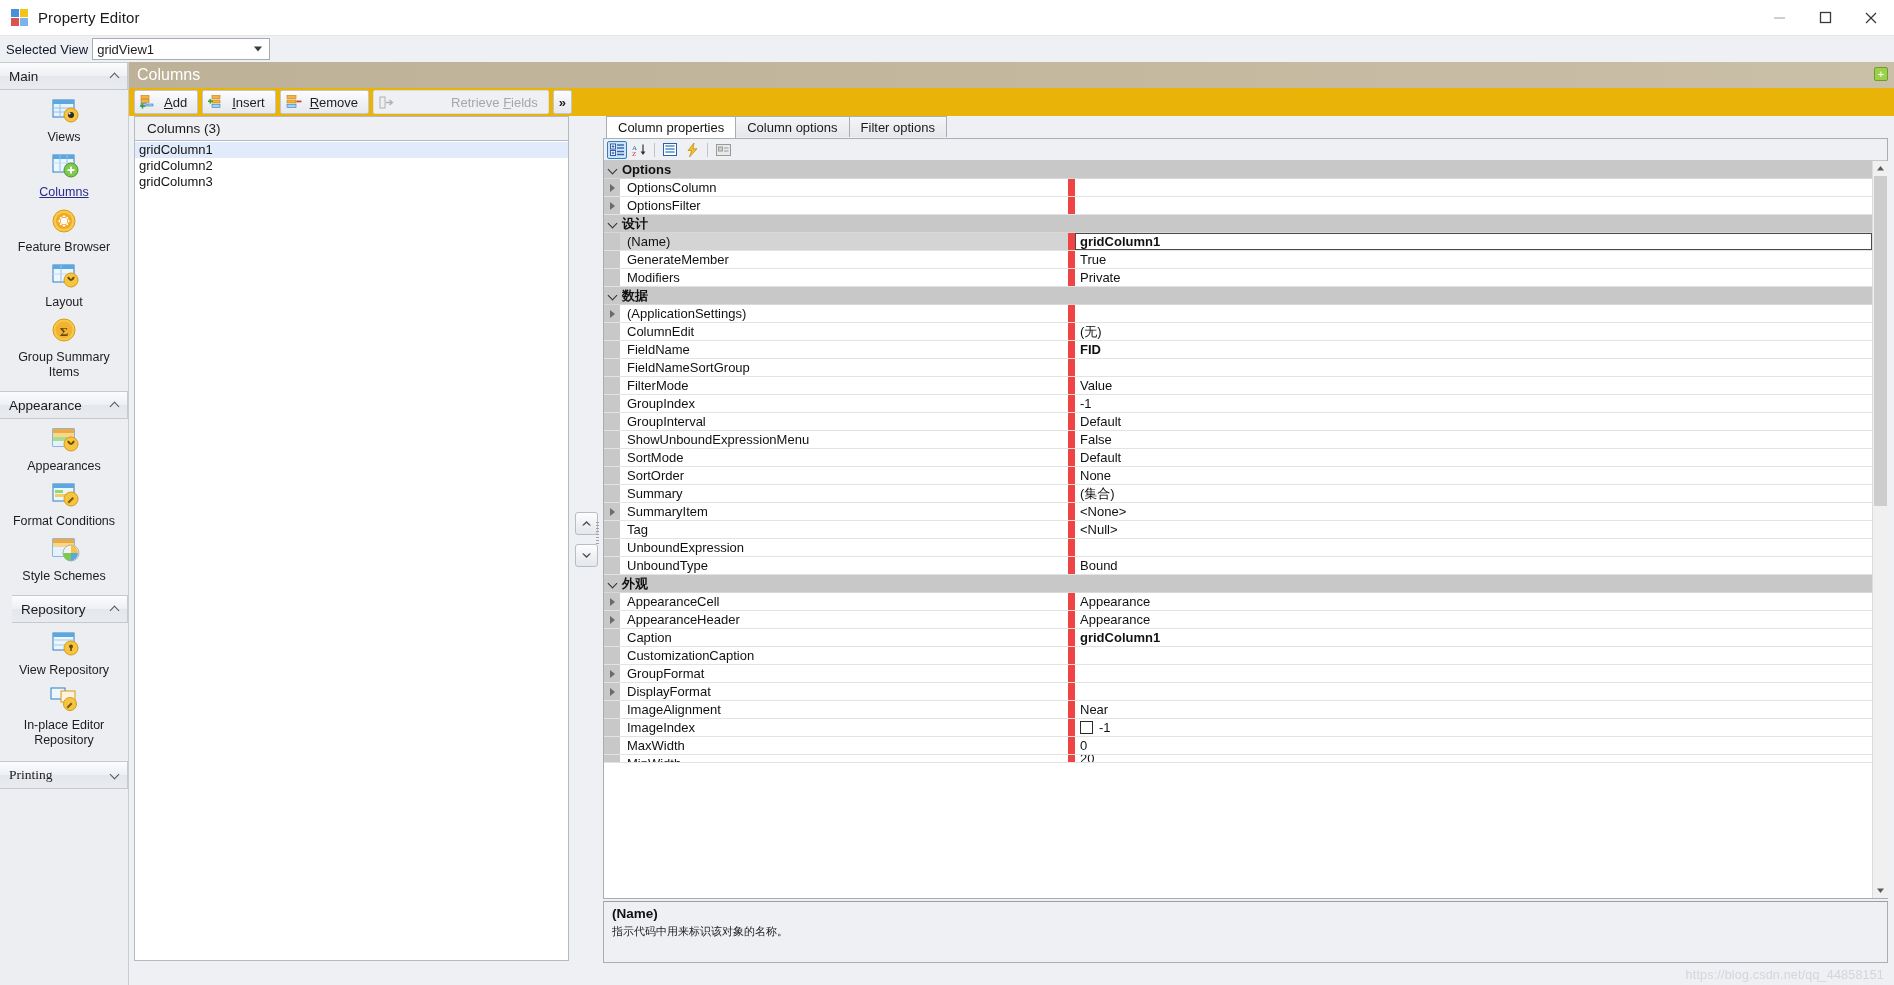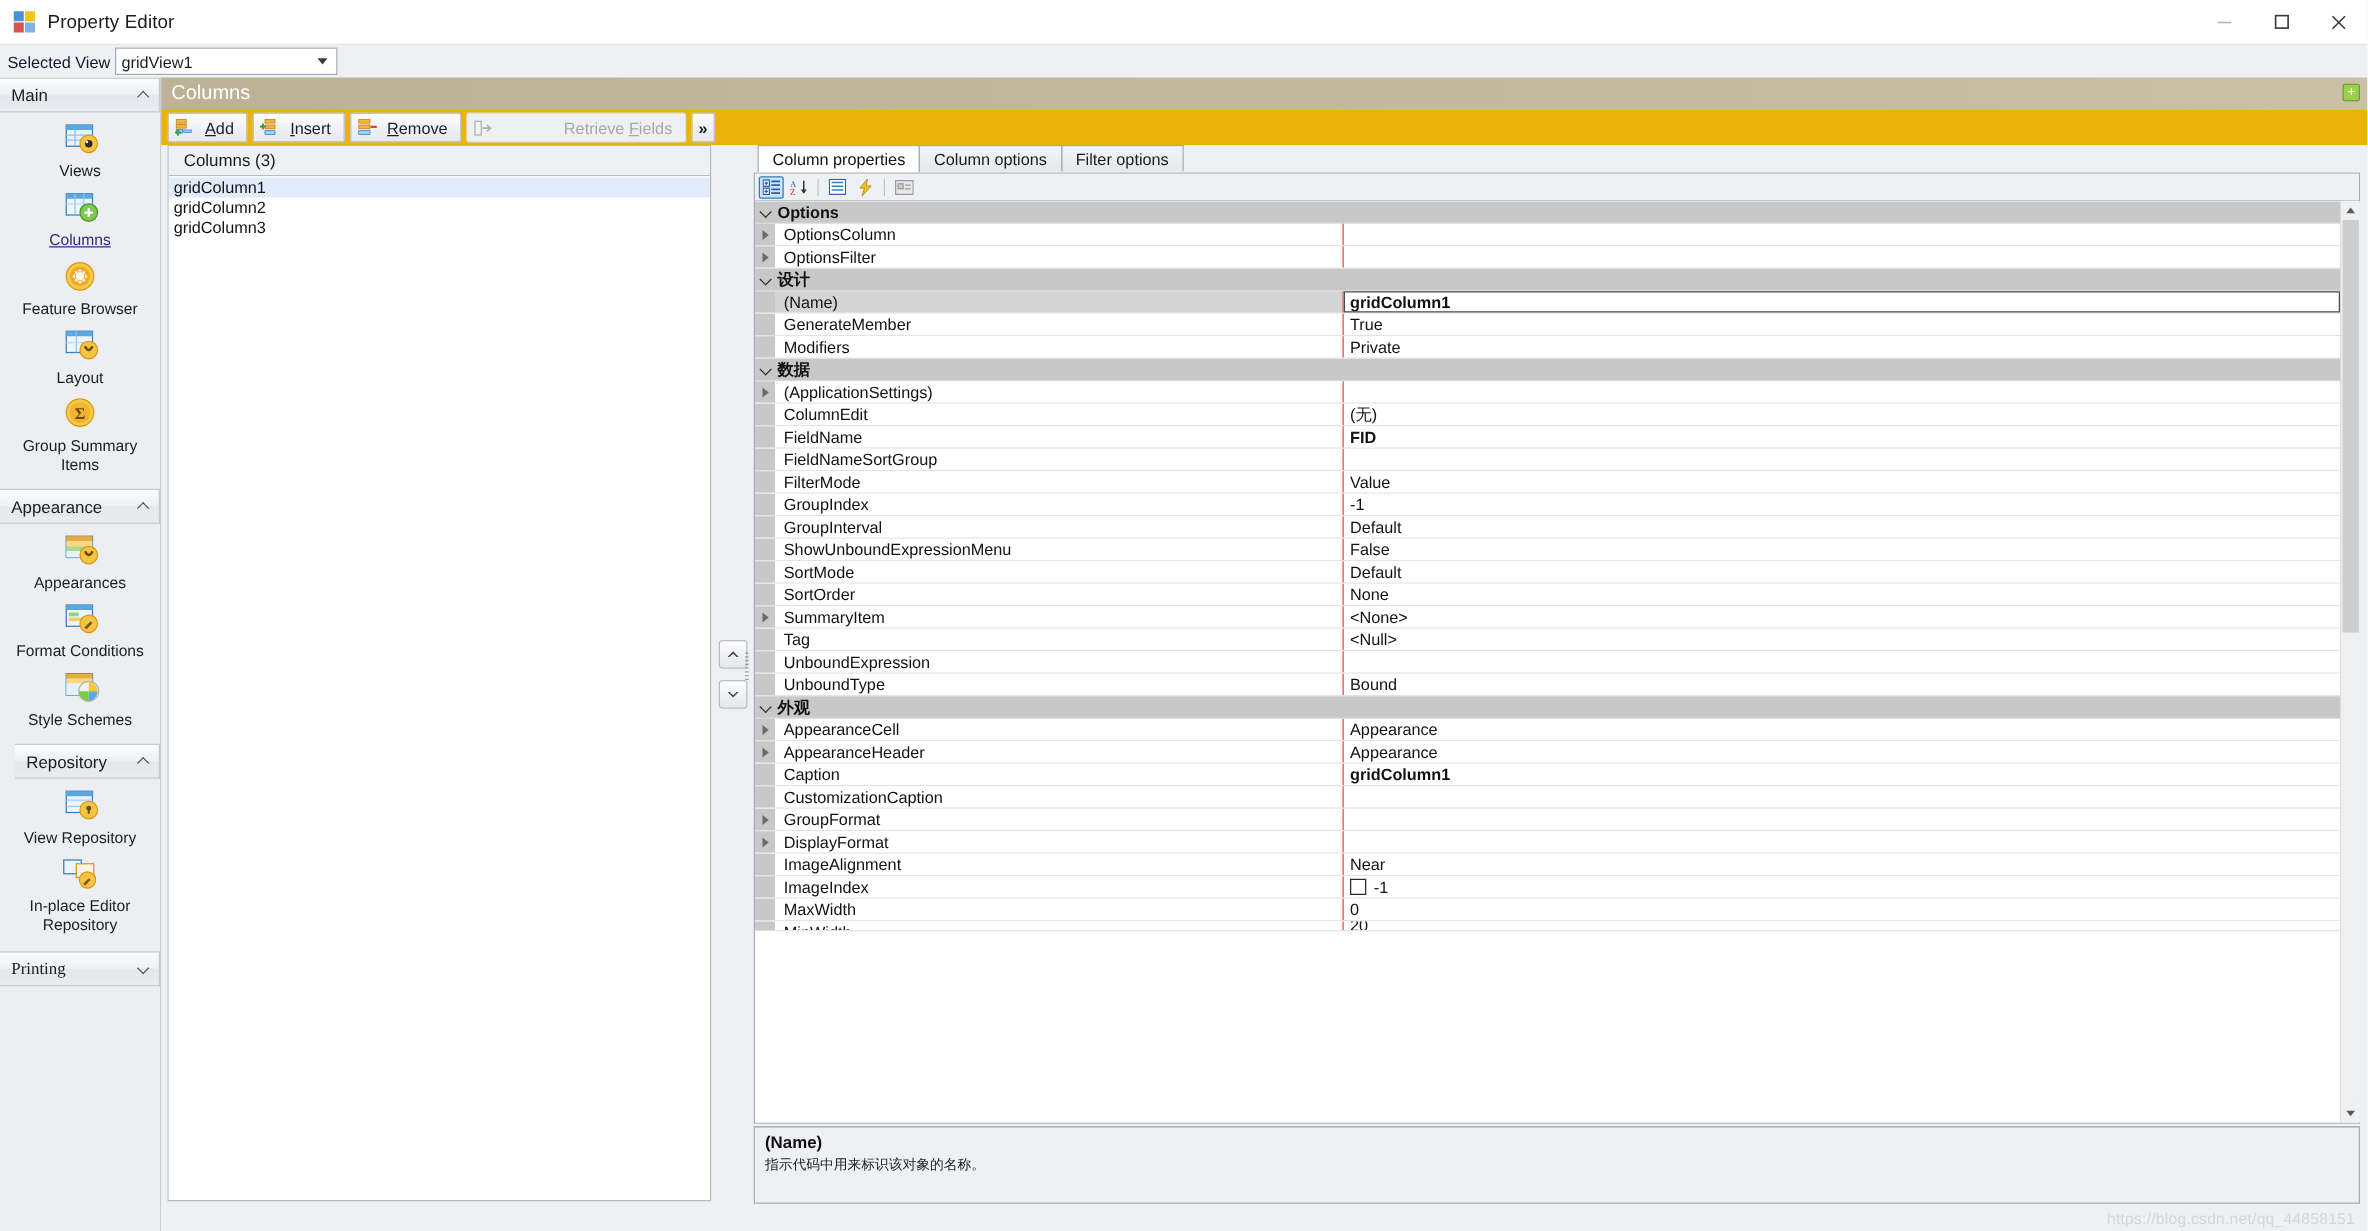--- a/index.html
+++ b/index.html
@@ -377,21 +377,21 @@
     width: 16px; flex: 0 0 16px;
     background: #c8c8c8;
     display: flex; align-items: center; justify-content: center;
   }
   .pg-row.selected .pg-gutter { background: #c8c8c8; }
   .name-cell {
     width: 455px; flex: 0 0 455px;
     font-size: 13px; color: #111;
     padding-left: 7px;
     line-height: 17px;
-    border-right: 1px solid #ef4444;
+    border-right: 7px solid #ef4444;
     overflow: hidden; white-space: nowrap;
   }
   .val-cell {
     flex: 1 1 auto;
     font-size: 13px; color: #111;
     padding-left: 5px;
     line-height: 17px;
     overflow: hidden; white-space: nowrap;
     display: flex; align-items: center;
   }
@@ -903,20 +903,25 @@
                     <div class="pg-gutter"></div>
                     <div class="name-cell">SortMode</div>
                     <div class="val-cell">Default</div>
                   </div>
                   <div class="pg-row">
                     <div class="pg-gutter"></div>
                     <div class="name-cell">SortOrder</div>
                     <div class="val-cell">None</div>
                   </div>
                   <div class="pg-row">
+                    <div class="pg-gutter"></div>
+                    <div class="name-cell">Summary</div>
+                    <div class="val-cell">(集合)</div>
+                  </div>
+                  <div class="pg-row">
                     <div class="pg-gutter">
                         <span class="exp-arrow"></span>
                       </div>
                     <div class="name-cell">SummaryItem</div>
                     <div class="val-cell">&lt;None&gt;</div>
                   </div>
                   <div class="pg-row">
                     <div class="pg-gutter"></div>
                     <div class="name-cell">Tag</div>
                     <div class="val-cell">&lt;Null&gt;</div>

